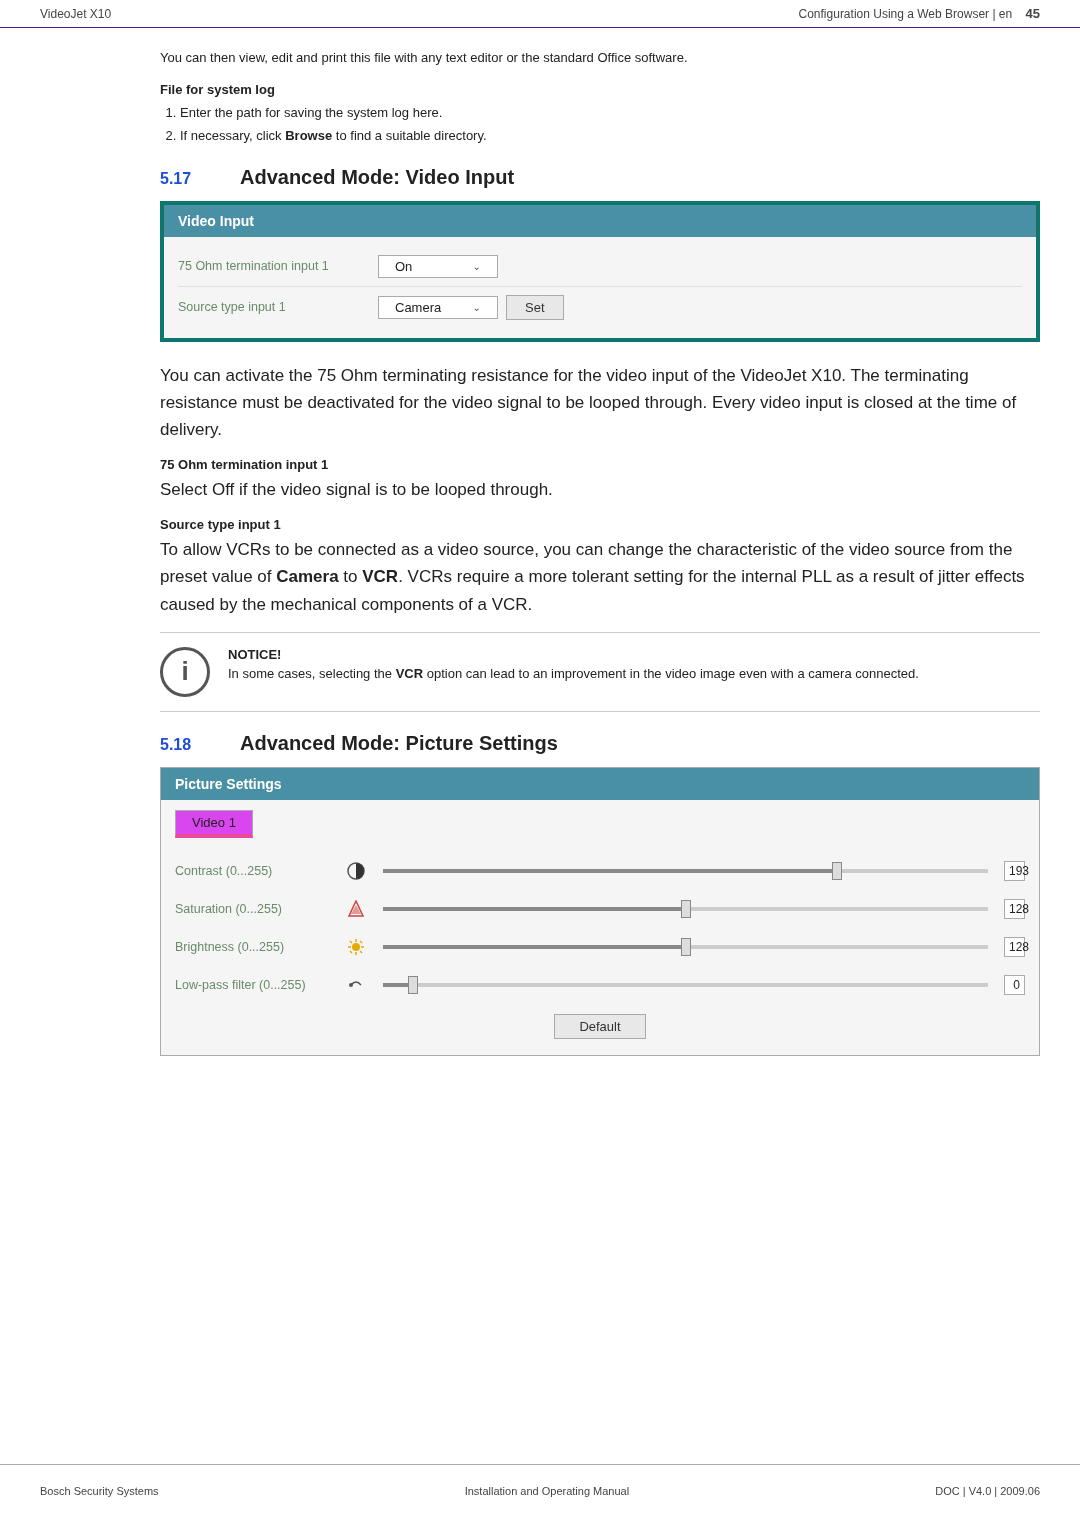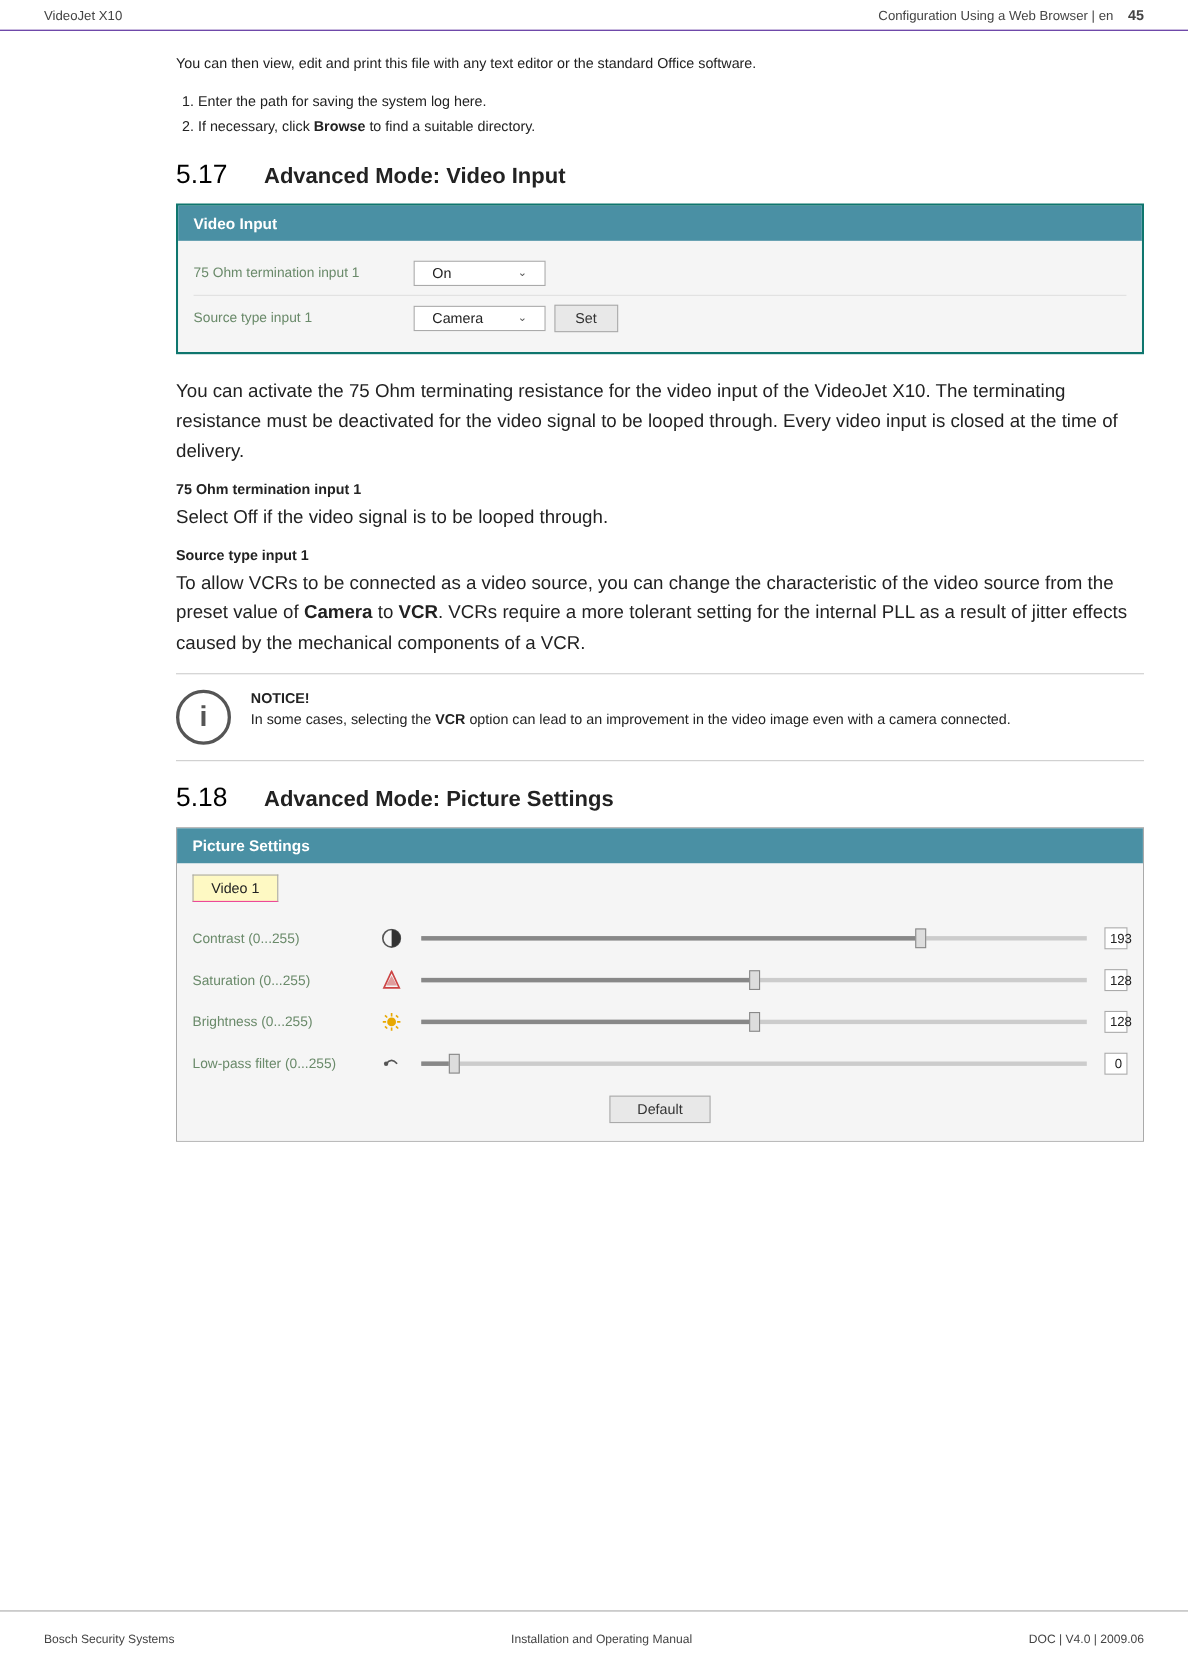--- a/index.html
+++ b/index.html
@@ -69,34 +69,34 @@
     }
 
     
     .section-row {
       display: flex;
       align-items: baseline;
       margin-bottom: 12px;
       margin-top: 20px;
     }
     .section-number {
-      font-size: 24px;
-      font-weight: normal;
+      font-size: 16px;
+      font-weight: bold;
       min-width: 80px;
-      color: #000000;
+      color: #1d4ed8;
     }
     .section-title {
       font-size: 20px;
       font-weight: bold;
       color: #222;
     }
 
     
     .panel {
-      border: 2px solid #0f766e;
+      border: 4px solid #0f766e;
       margin-bottom: 20px;
     }
     .panel-header {
       background: #4a90a4;
       color: #fff;
       font-weight: bold;
       font-size: 14px;
       padding: 8px 14px;
     }
     .panel-body {
@@ -214,22 +214,22 @@
     }
     .tab-item {
       border: 1px solid #aaa;
       background: #e8e8e8;
       padding: 4px 16px;
       font-size: 13px;
       cursor: pointer;
       margin-right: 2px;
     }
     .tab-item.active {
-      background: #fef9c3;
-      border-bottom: 1px solid #ec4899;
+      background: #d946ef;
+      border-bottom: 4px solid #ec4899;
     }
     .slider-row {
       display: flex;
       align-items: center;
       padding: 8px 0;
       gap: 10px;
     }
     .slider-label {
       color: #6a8a6a;
       font-size: 12.5px;
@@ -297,20 +297,21 @@
     &nbsp;&nbsp;
     <span class="page-num">45</span>
   </span>
 </div>
 
 <div class="content">
 
   <p class="intro-text">You can then view, edit and print this file with any text editor or the standard Office software.</p>
 
   <div>
+    <div class="subsection-heading">File for system log</div>
     <ol class="numbered-list">
       <li>Enter the path for saving the system log here.</li>
       <li>If necessary, click <b>Browse</b> to find a suitable directory.</li>
     </ol>
   </div>
 
   <div class="section-row">
     <span class="section-number">5.17</span>
     <span class="section-title">Advanced Mode: Video Input</span>
   </div>

